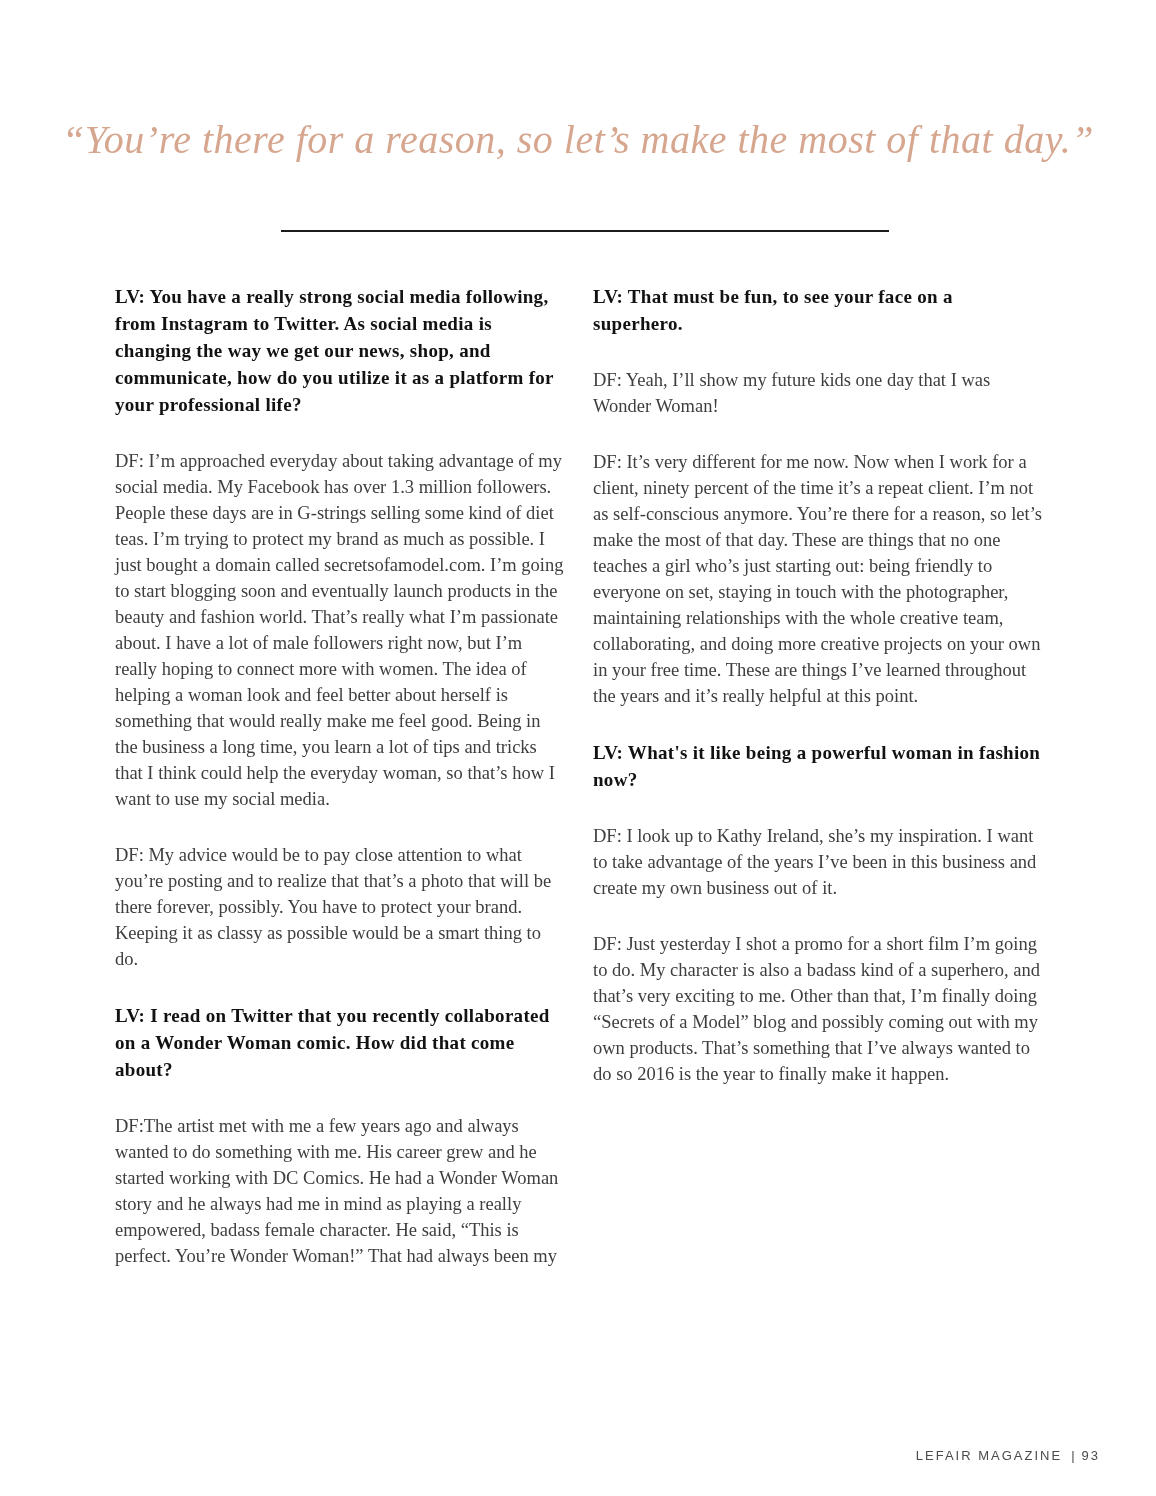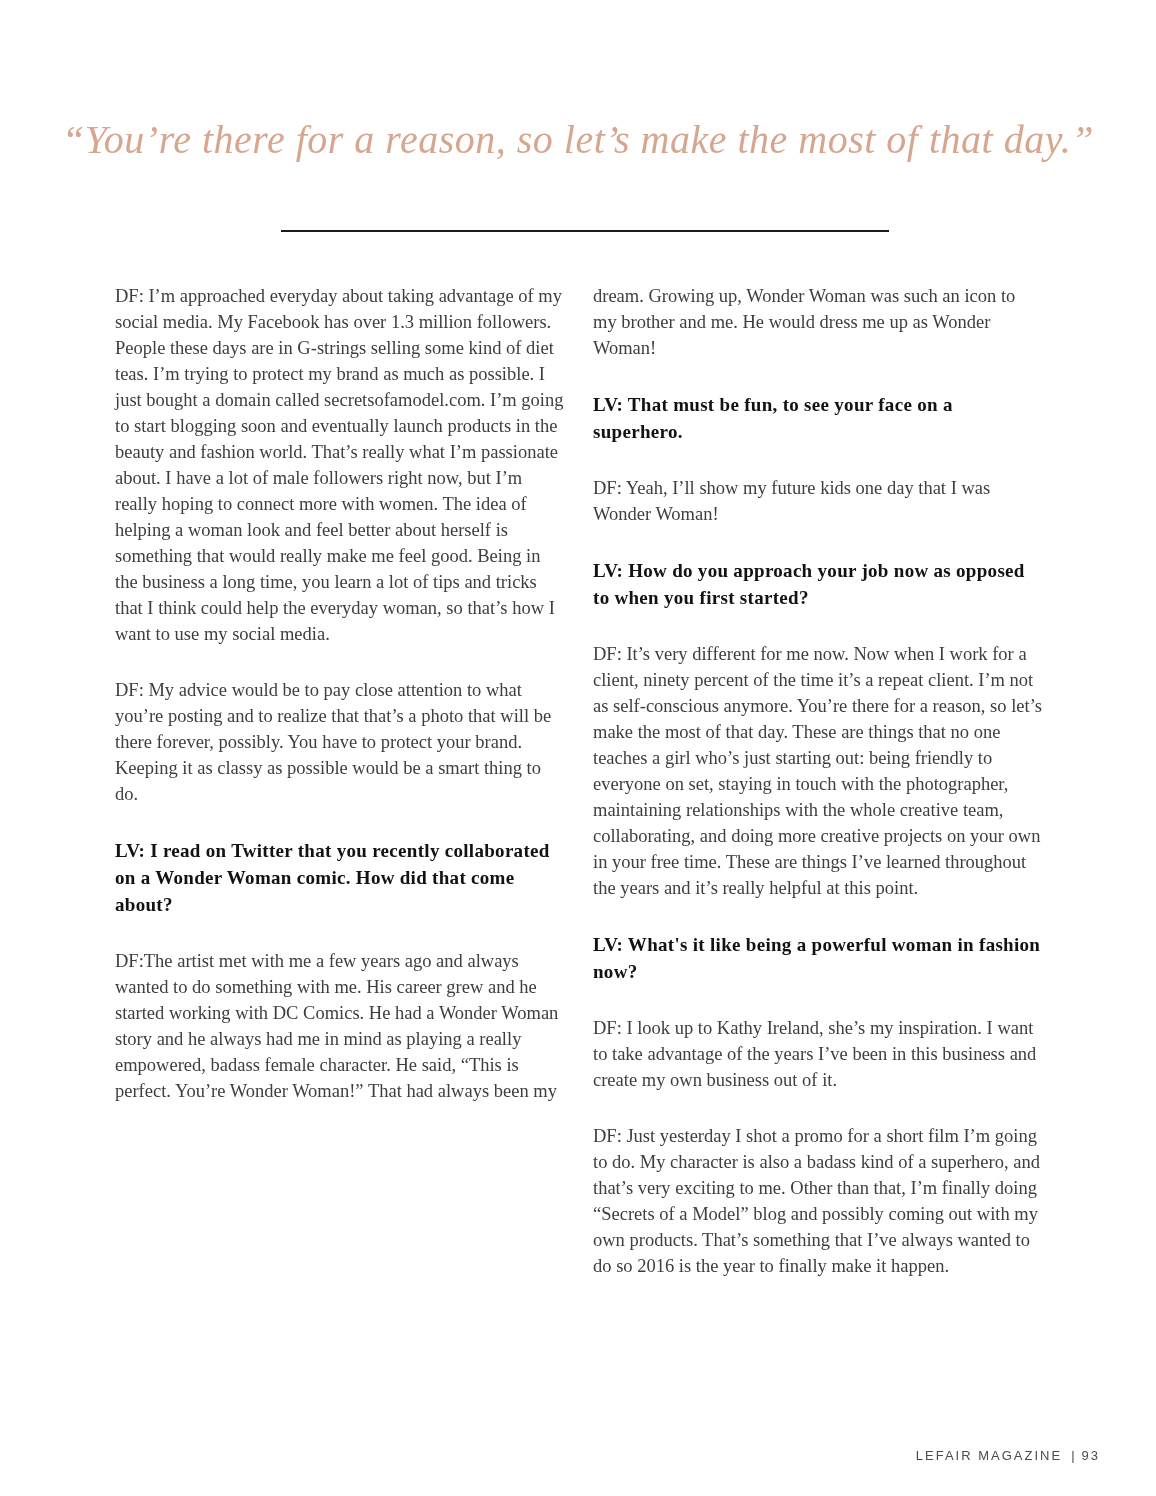--- a/index.html
+++ b/index.html
@@ -70,30 +70,29 @@
 <body>
 
 <div class="page">
 
   <div class="pull-quote">“You’re there for a reason, so let’s make the most of that day.”</div>
 
   <div class="divider"></div>
 
   <div class="columns">
     <div class="col">
+      <p class="block q">LV: You have a really strong social media following, from Instagram to Twitter. As social media is changing the way we get our news, shop, and communicate, how do you utilize it as a platform for your professional life?</p>
       <p class="block a">DF: I’m approached everyday about taking advantage of my social media. My Facebook has over 1.3 million followers. People these days are in G-strings selling some kind of diet teas. I’m trying to protect my brand as much as possible. I just bought a domain called secretsofamodel.com. I’m going to start blogging soon and eventually launch products in the beauty and fashion world. That’s really what I’m passionate about. I have a lot of male followers right now, but I’m really hoping to connect more with women. The idea of helping a woman look and feel better about herself is something that would really make me feel good. Being in the business a long time, you learn a lot of tips and tricks that I think could help the everyday woman, so that’s how I want to use my social media.</p>
       <p class="block a">DF: My advice would be to pay close attention to what you’re posting and to realize that that’s a photo that will be there forever, possibly. You have to protect your brand. Keeping it as classy as possible would be a smart thing to do.</p>
       <p class="block q">LV: I read on Twitter that you recently collaborated on a Wonder Woman comic. How did that come about?</p>
       <p class="block a">DF:The artist met with me a few years ago and always wanted to do something with me. His career grew and he started working with DC Comics. He had a Wonder Woman story and he always had me in mind as playing a really empowered, badass female character. He said, “This is perfect. You’re Wonder Woman!” That had always been my</p>
     </div>
     <div class="col">
-      <p class="block a">dream. Growing up, Wonder Woman was such an icon to my brother and me. He would dress me up as Wonder Woman!</p>
       <p class="block q">LV: That must be fun, to see your face on a superhero.</p>
       <p class="block a">DF: Yeah, I’ll show my future kids one day that I was Wonder Woman!</p>
-      <p class="block q">LV: How do you approach your job now as opposed to when you first started?</p>
       <p class="block a">DF: It’s very different for me now. Now when I work for a client, ninety percent of the time it’s a repeat client. I’m not as self-conscious anymore. You’re there for a reason, so let’s make the most of that day. These are things that no one teaches a girl who’s just starting out: being friendly to everyone on set, staying in touch with the photographer, maintaining relationships with the whole creative team, collaborating, and doing more creative projects on your own in your free time. These are things I’ve learned throughout the years and it’s really helpful at this point.</p>
       <p class="block q">LV: What's it like being a powerful woman in fashion now?</p>
       <p class="block a">DF: I look up to Kathy Ireland, she’s my inspiration. I want to take advantage of the years I’ve been in this business and create my own business out of it.</p>
       <p class="block a">DF: Just yesterday I shot a promo for a short film I’m going to do. My character is also a badass kind of a superhero, and that’s very exciting to me. Other than that, I’m finally doing “Secrets of a Model” blog and possibly coming out with my own products. That’s something that I’ve always wanted to do so 2016 is the year to finally make it happen.</p>
     </div>
   </div>
 
   <div class="footer">
     <span>LEFAIR MAGAZINE</span><span class="sep">|</span><span>93</span>
   </div>

